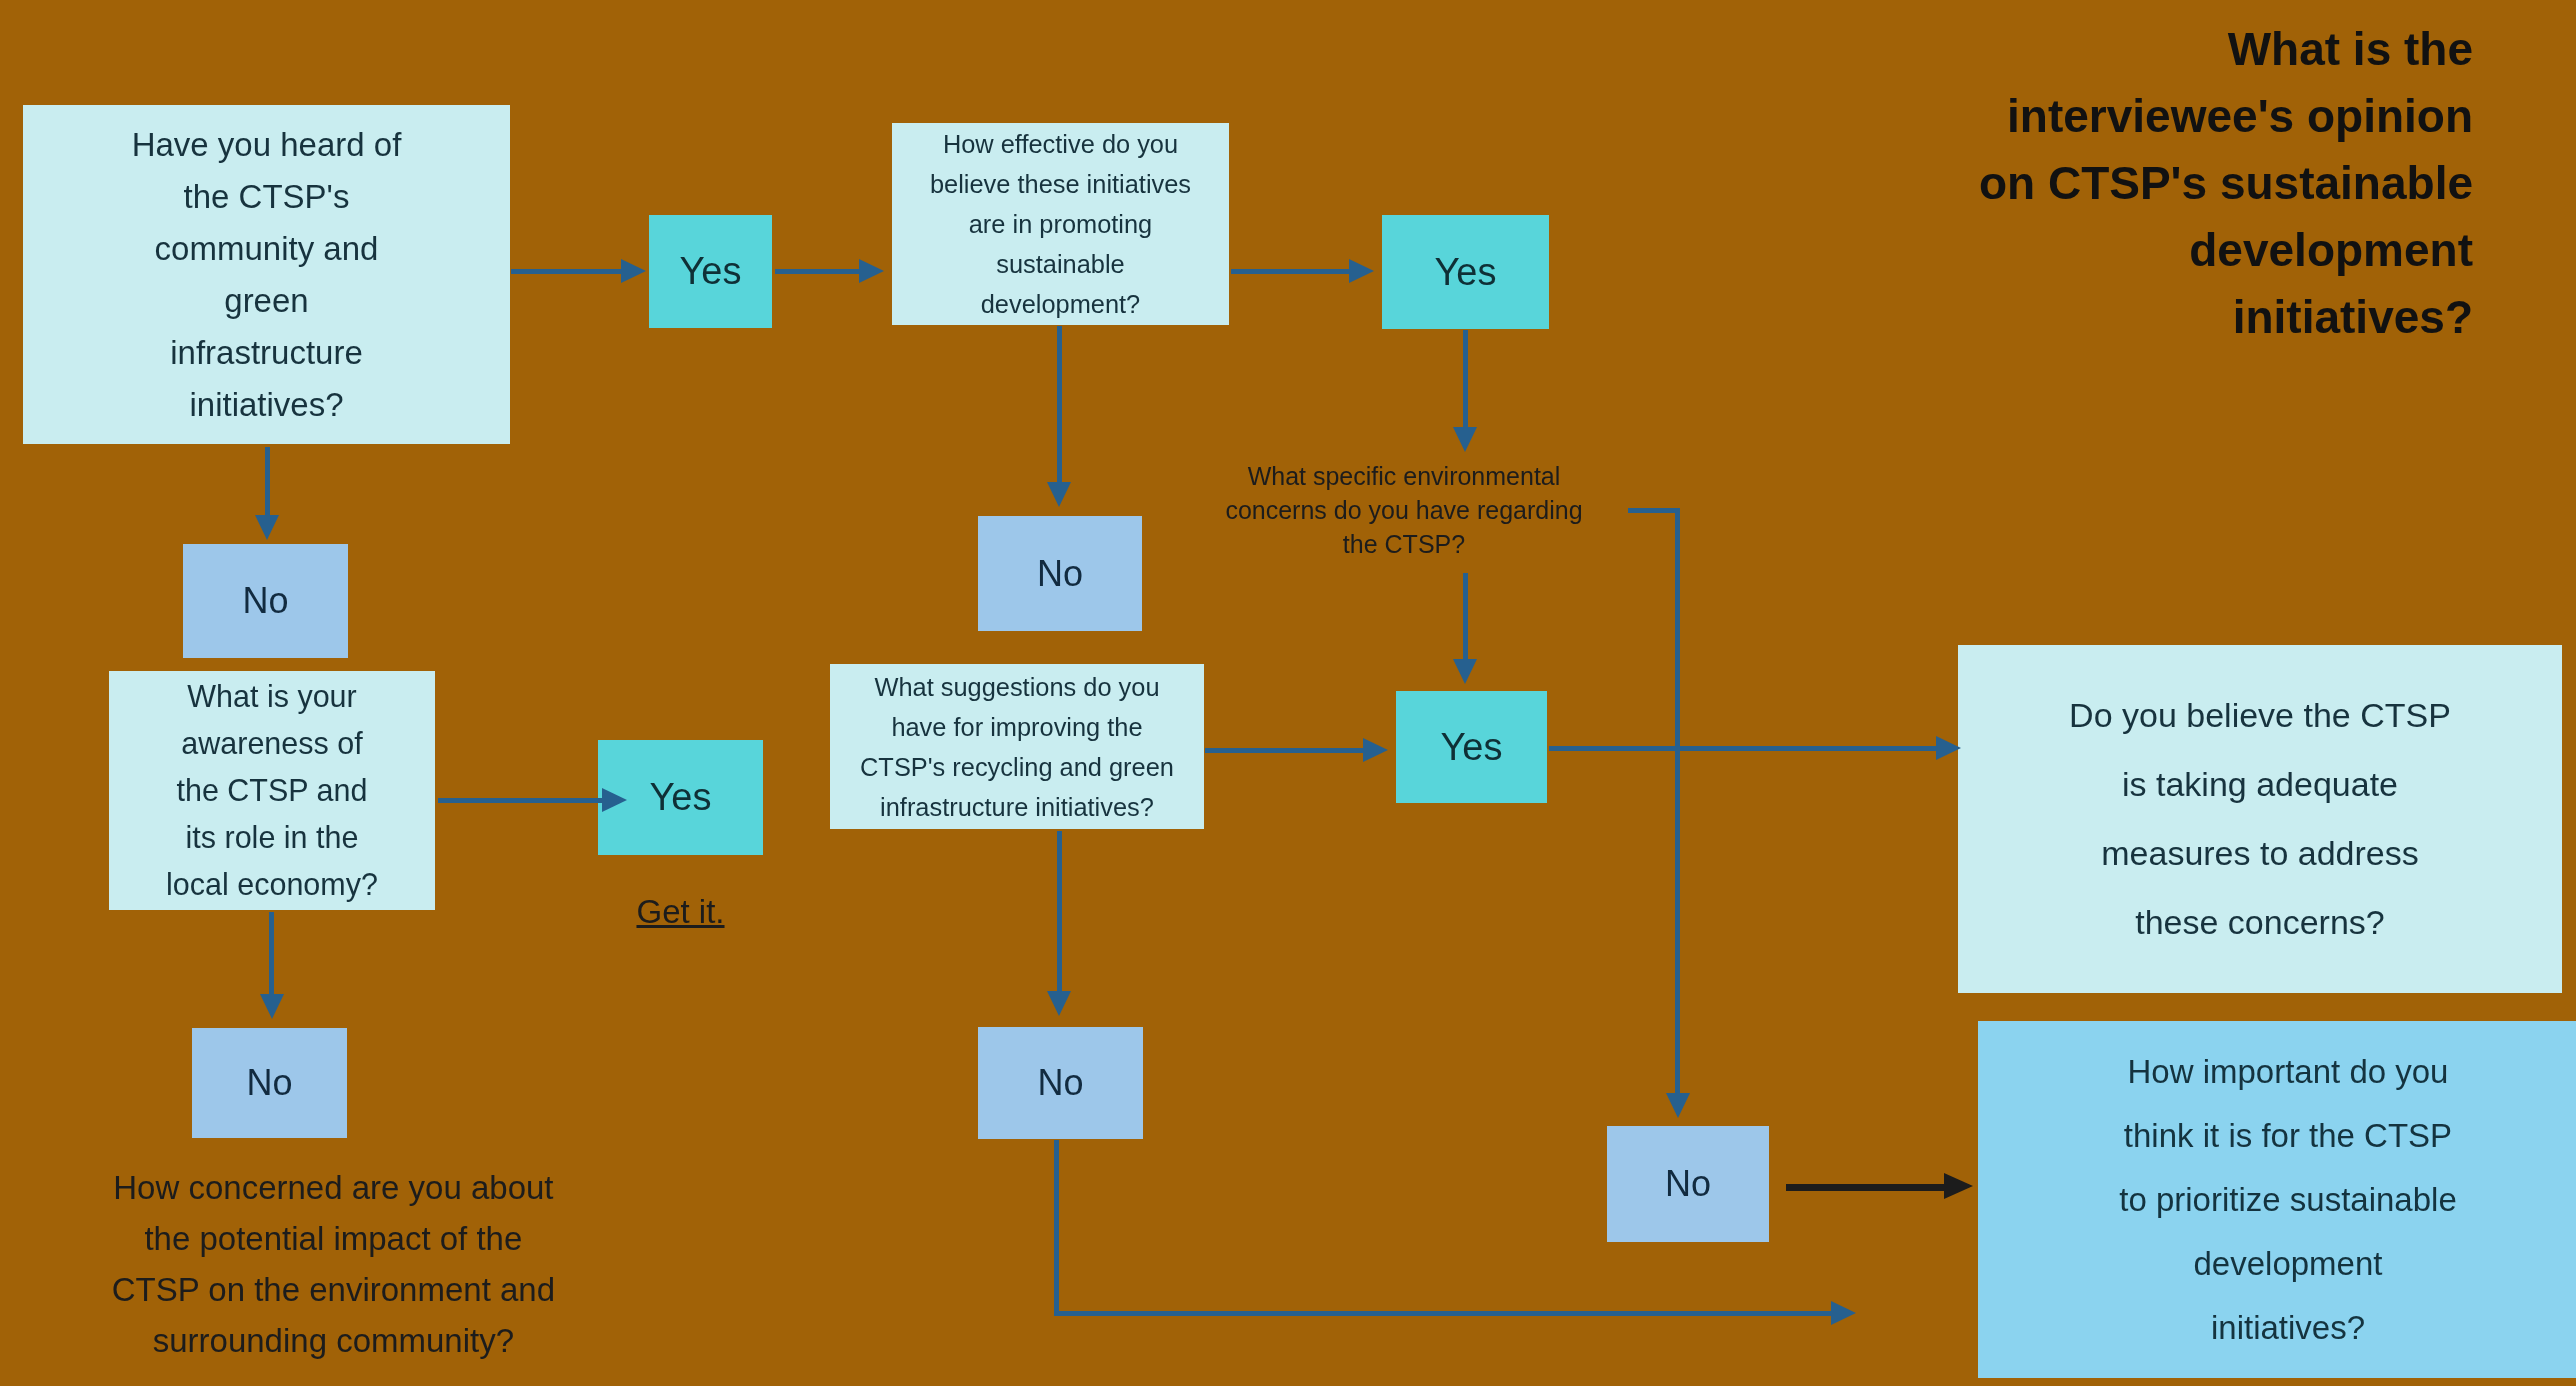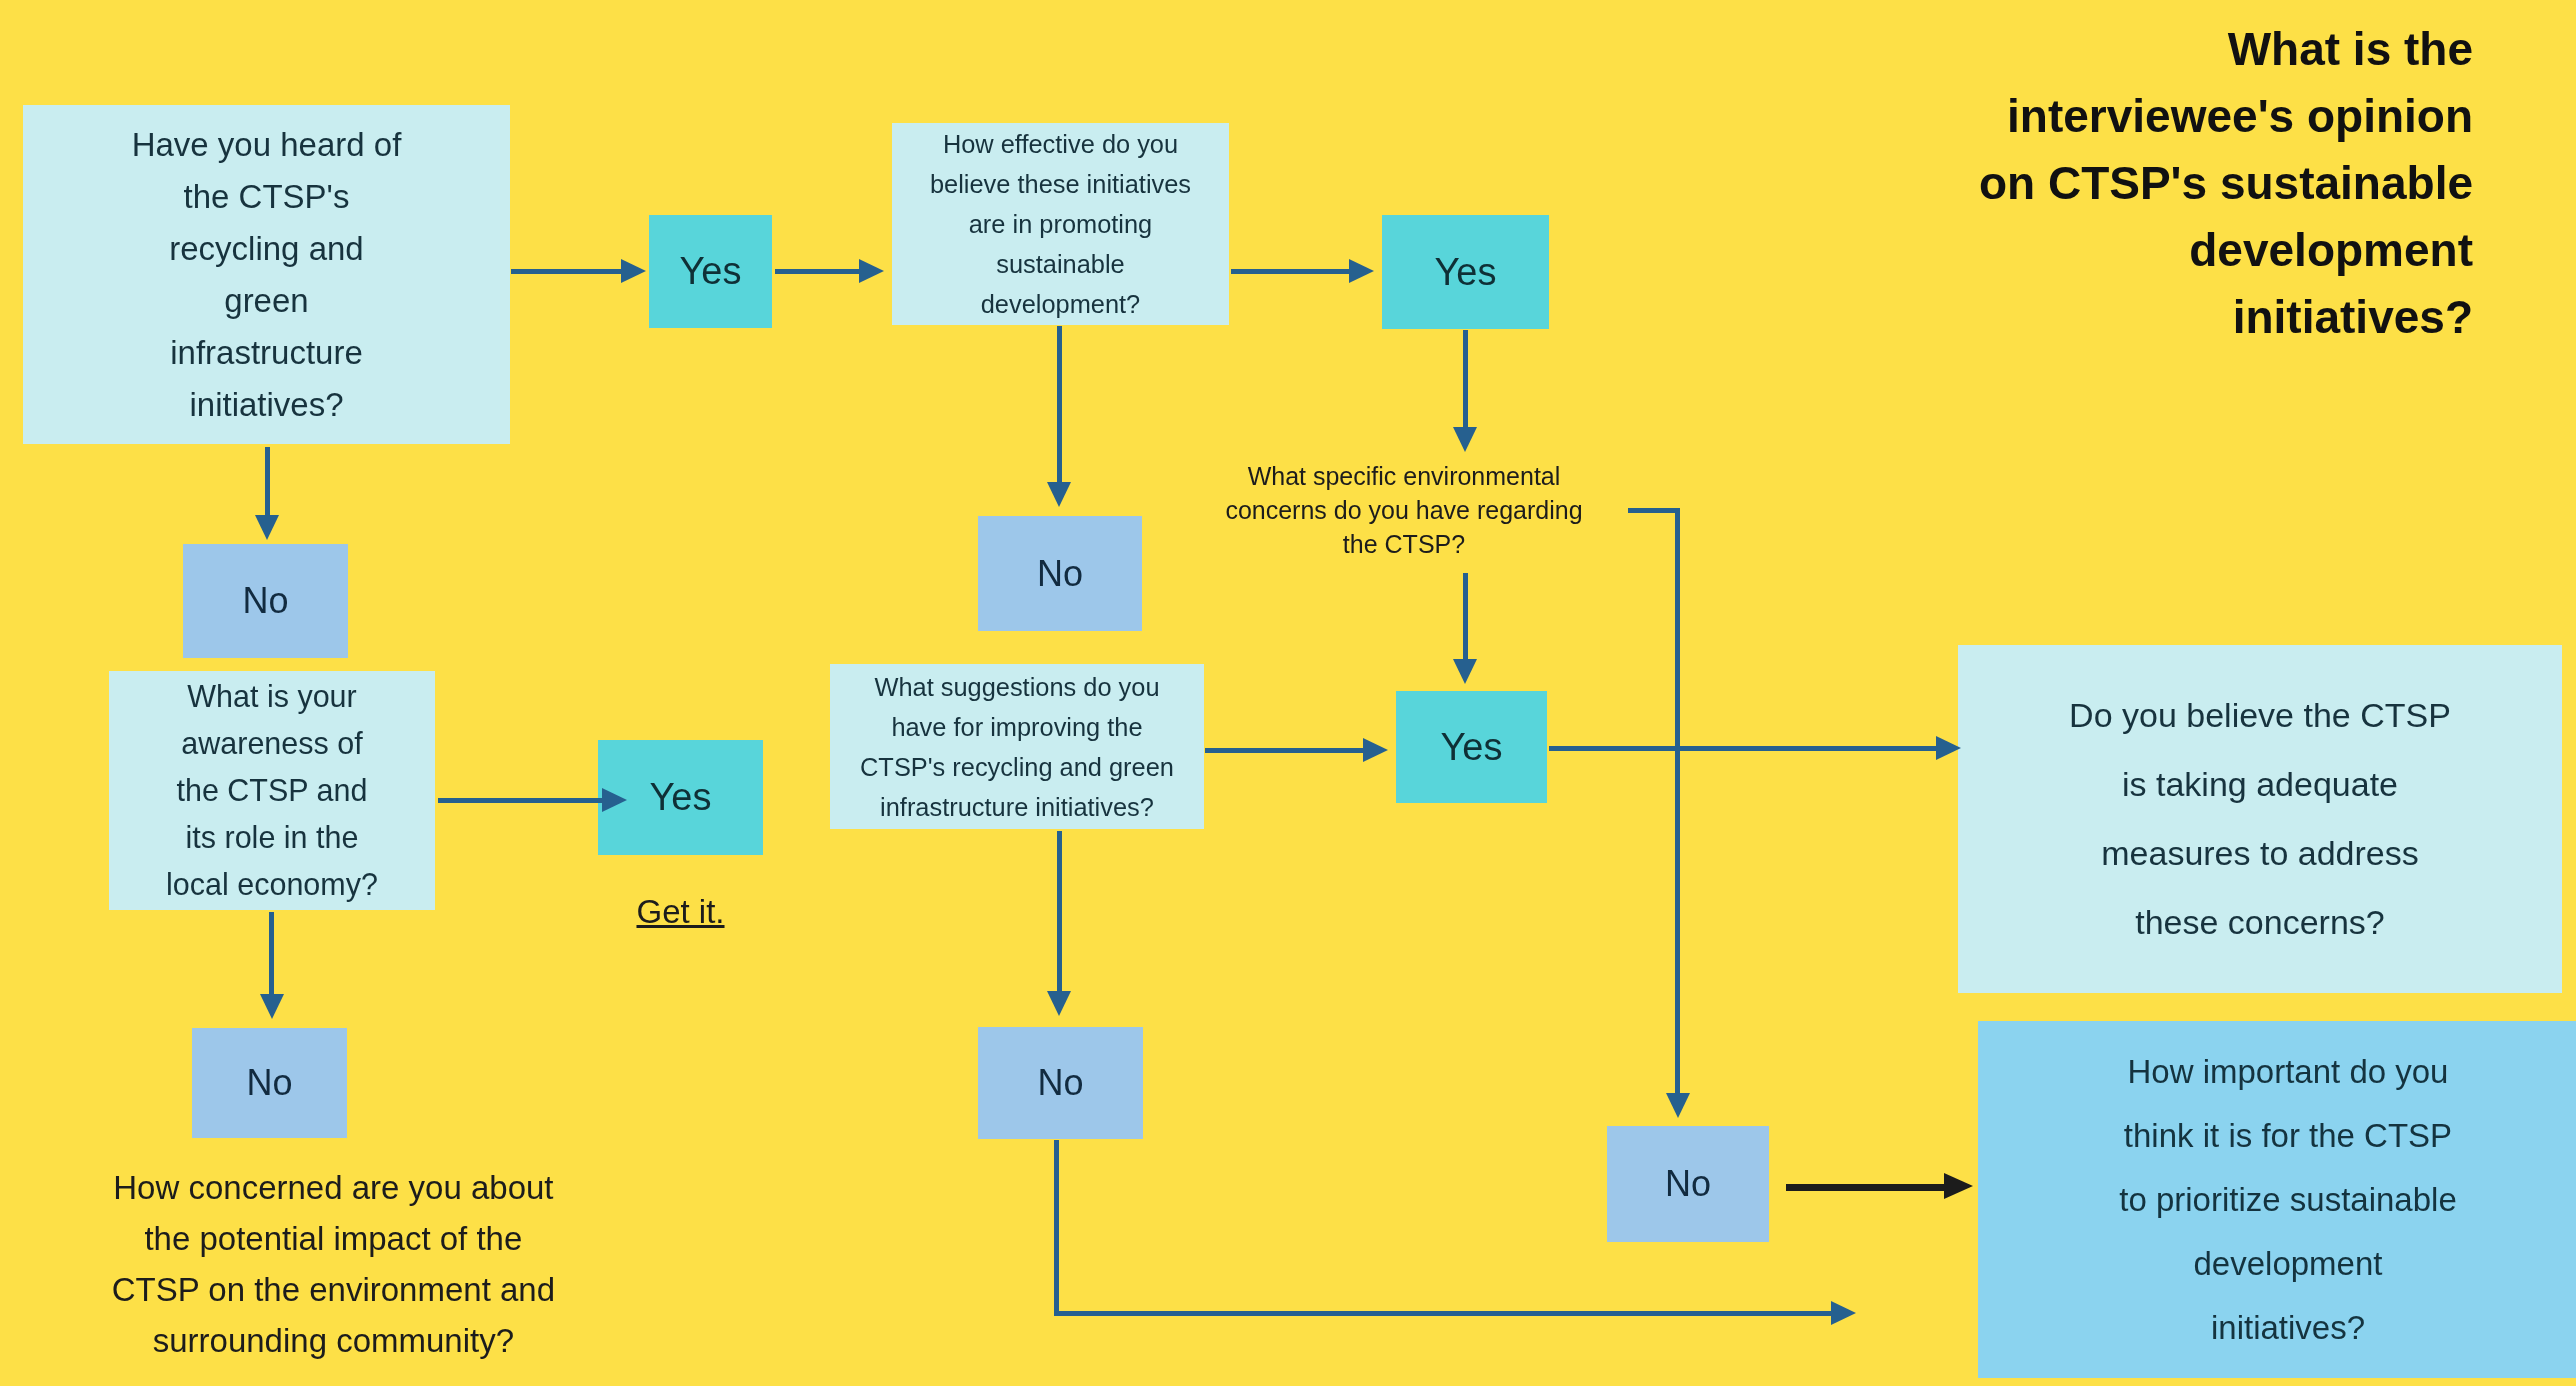--- a/index.html
+++ b/index.html
@@ -7,21 +7,21 @@
     --c-yes:#58d5da;
     --c-no:#9dc7ea;
     --c-highlight:#8bd3ef;
     --c-arrow:#26608f;
     --c-black:#1c1c1c;
   }
   html,body{margin:0;padding:0;background:#ffffff;}
   .canvas{
     position:relative;
     width:2576px;height:1387px;
-    background:#fde047;
+    background:#a16207;
     font-family:"Liberation Sans", sans-serif;
     overflow:hidden;
   }
   .node{
     position:absolute;
     display:flex;align-items:center;justify-content:center;
     text-align:center;
     white-space:pre-line;
     box-sizing:border-box;
   }
@@ -62,21 +62,21 @@
 <div class="canvas">
 
   <div class="title" style="left:1949px;top:16px;width:524px;font-size:46px;line-height:67px;">What is the
 interviewee's opinion
 on CTSP's sustainable
 development
 initiatives?</div>
 
   <div class="node q" style="left:23px;top:105px;width:487px;height:339px;font-size:33px;line-height:52px;">Have you heard of
 the CTSP's
-recycling and
+community and
 green
 infrastructure
 initiatives?</div>
 
   <div class="node yes" style="left:649px;top:215px;width:123px;height:113px;">Yes</div>
 
   <div class="node q" style="left:892px;top:123px;width:337px;height:202px;font-size:25.4px;line-height:40px;">How effective do you
 believe these initiatives
 are in promoting
 sustainable

